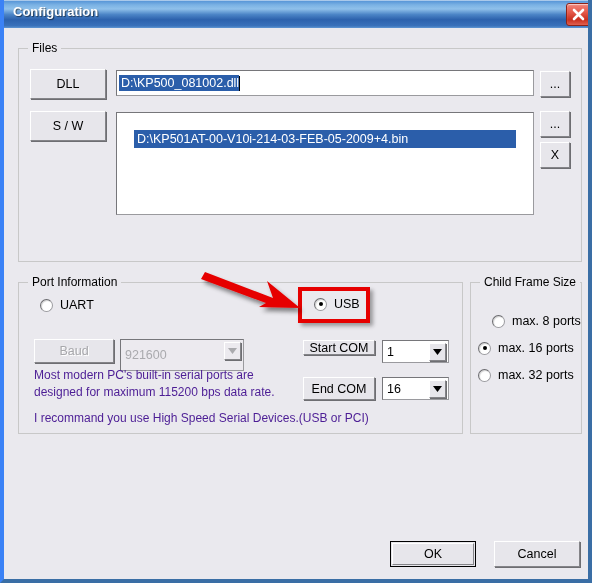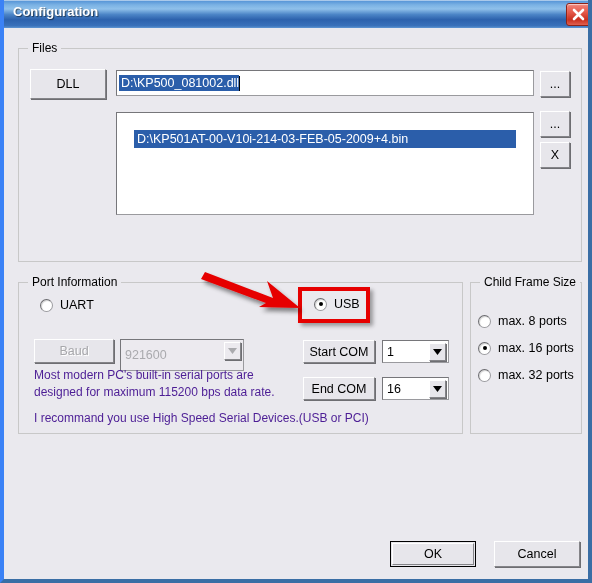--- a/index.html
+++ b/index.html
@@ -194,21 +194,21 @@
     position: absolute;
     left: 3.5px; top: 3.5px;
     width: 4px; height: 4px;
     border-radius: 50%;
     background: #000000;
   }
 
   #radio-uart { left: 36px; top: 298px; }
   #radio-usb  { left: 310px; top: 297px; }
 
-  #radio-p8  { left: 474px; top: 314px; }
+  #radio-p8  { left: 460px; top: 314px; padding-left: 28px; }
   #radio-p16 { left: 474px; top: 341px; }
   #radio-p32 { left: 474px; top: 368px; }
 
   
   .combo {
     position: absolute;
     box-sizing: border-box;
     background: #ffffff;
     border: 1px solid #9a9a9e;
     border-top-color: #76767a;
@@ -238,21 +238,21 @@
     background: #eceaef;
     color: #aaaaae;
   }
   .combo.disabled .arrow { background: #eceaef; }
 
   #baud-combo  { left: 116px; top: 339px; width: 124px; height: 32px; }
   #start-combo { left: 378px; top: 340px; width: 67px; height: 23px; }
   #end-combo   { left: 378px; top: 377px; width: 67px; height: 23px; }
 
   #baud-btn  { left: 30px;  top: 339px; width: 80px; height: 24px; }
-  #start-btn { left: 299px; top: 340px; width: 72px; height: 23px; }
+  #start-btn { left: 299px; top: 340px; width: 72px; height: 15px; }
   #end-btn   { left: 299px; top: 377px; width: 72px; height: 23px; }
 
   
   .info-text {
     position: absolute;
     font-size: 12px;
     color: #4c1d95;
     white-space: nowrap;
     line-height: 17px;
   }
@@ -323,20 +323,21 @@
 
   <div class="btn" id="dll-btn">DLL</div>
 
   <div id="dll-input">
     <span class="sel-text">D:\KP500_081002.dll</span>
     <span class="caret"></span>
   </div>
 
   <div class="btn" id="dll-dots">...</div>
 
+  <div class="btn" id="sw-btn">S / W</div>
 
   <div id="sw-list">
     <div class="row">D:\KP501AT-00-V10i-214-03-FEB-05-2009+4.bin</div>
   </div>
 
   <div class="btn" id="sw-dots">...</div>
   <div class="btn" id="sw-del">X</div>
 
   <div class="groupbox" id="port-box">
     <span class="gb-label">Port Information</span>

